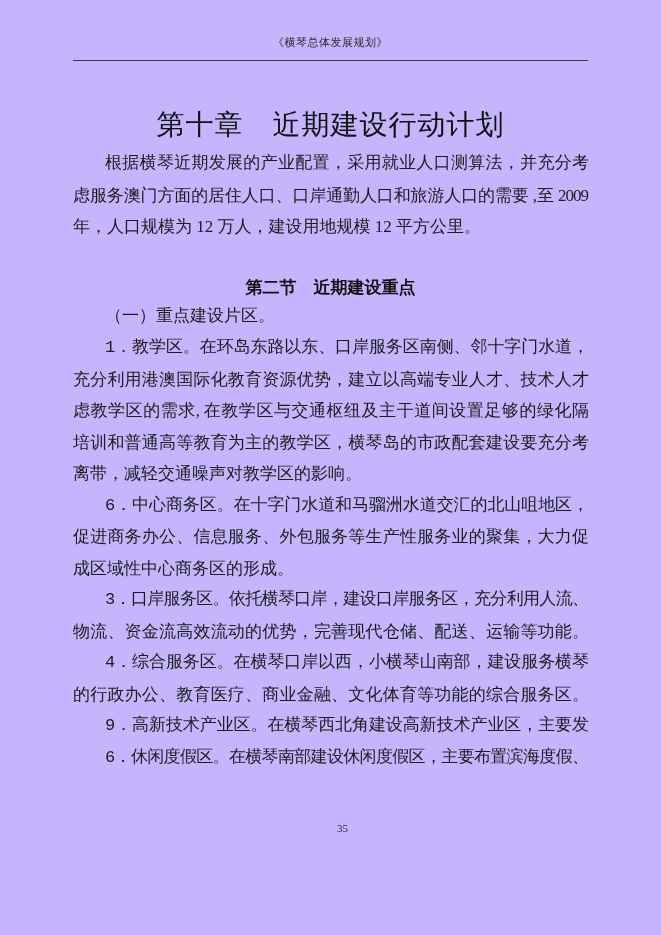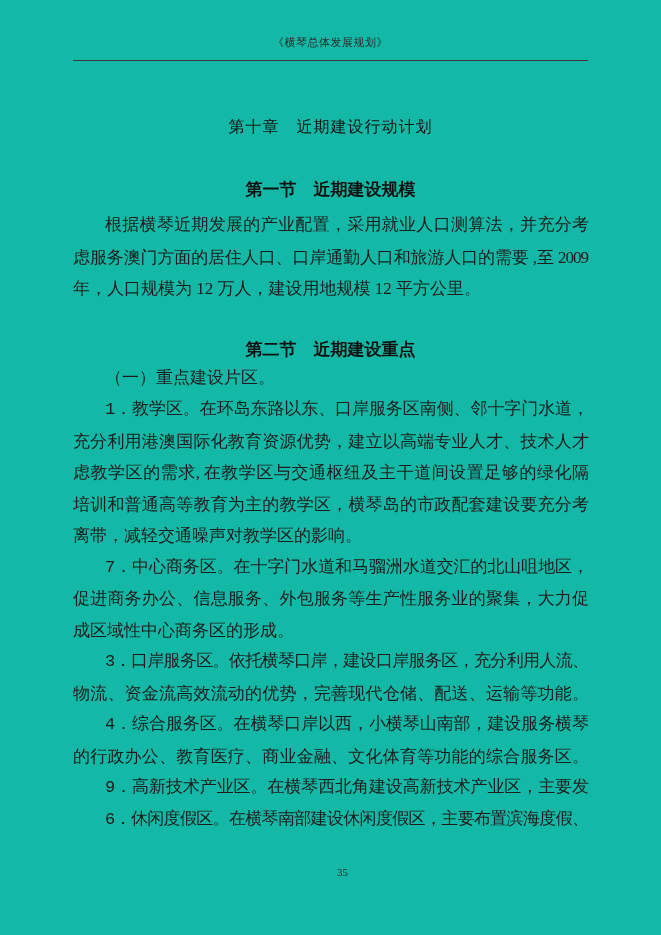--- a/index.html
+++ b/index.html
@@ -5,21 +5,21 @@
   html, body {
     margin: 0;
     padding: 0;
     background: #ffffff;
   }
   .page {
     position: relative;
     width: 661px;
     height: 935px;
     margin: 0 auto;
-    background: #14b8a6;
+    background: #c4b5fd;
     color: #1c1c1c;
     font-family: "Liberation Serif", serif;
     overflow: hidden;
   }
   .content {
     padding: 0 73px;
   }
   .doc-header {
     padding-top: 36px;
     text-align: center;
@@ -30,23 +30,23 @@
   }
   .header-rule {
     margin-top: 11px;
     height: 0;
     border: none;
     border-top: 1px solid #3a3a3a;
   }
   .chapter-title {
     margin-top: 52px;
     text-align: center;
-    font-size: 16px;
+    font-size: 28px;
     line-height: 28px;
-    font-family: Liberation Sans, sans-serif;
+    font-family: Liberation Mono, monospace;
     font-weight: 500;
     letter-spacing: 1px;
     color: #111111;
   }
   .section-title {
     text-align: center;
     font-size: 17px;
     line-height: 26px;
     font-family: "Liberation Sans", sans-serif;
     font-weight: 700;
@@ -73,41 +73,40 @@
     text-align: justify;
     text-align-last: justify;
     letter-spacing: -1px;
   }
   .text-line.indent {
     text-indent: 32px;
     font-family: Liberation Mono, monospace;
   }
   .page-number {
     position: absolute;
-    top: 866px;
+    top: 822px;
     left: 0;
     right: 0;
     text-align: center;
     font-size: 11px;
     color: #2b2b2b;
     margin-left: 24px;
   }
 </style>
 </head>
 <body>
 
 <div class="page">
   <div class="content">
 
     <div class="doc-header">《横琴总体发展规划》</div>
     <hr class="header-rule">
 
     <div class="chapter-title">第十章　近期建设行动计划</div>
 
-    <div class="section-title first">第一节　近期建设规模</div>
 
     <div class="para after-title">
       <div class="text-line fill indent">根据横琴近期发展的产业配置，采用就业人口测算法，并充分考</div>
       <div class="text-line fill">虑服务澳门方面的居住人口、口岸通勤人口和旅游人口的需要 ,至 2009</div>
       <div class="text-line">年，人口规模为 12 万人，建设用地规模 12 平方公里。</div>
     </div>
 
     <div class="section-title second">第二节　近期建设重点</div>
 
     <div class="para">
@@ -116,21 +115,21 @@
 
     <div class="para">
       <div class="text-line fill indent">1．教学区。在环岛东路以东、口岸服务区南侧、邻十字门水道，</div>
       <div class="text-line fill">充分利用港澳国际化教育资源优势，建立以高端专业人才、技术人才</div>
       <div class="text-line fill">虑教学区的需求, 在教学区与交通枢纽及主干道间设置足够的绿化隔</div>
       <div class="text-line fill">培训和普通高等教育为主的教学区，横琴岛的市政配套建设要充分考</div>
       <div class="text-line">离带，减轻交通噪声对教学区的影响。</div>
     </div>
 
     <div class="para">
-      <div class="text-line fill indent">7．中心商务区。在十字门水道和马骝洲水道交汇的北山咀地区，</div>
+      <div class="text-line fill indent">6．中心商务区。在十字门水道和马骝洲水道交汇的北山咀地区，</div>
       <div class="text-line fill">促进商务办公、信息服务、外包服务等生产性服务业的聚集，大力促</div>
       <div class="text-line">成区域性中心商务区的形成。</div>
     </div>
 
     <div class="para">
       <div class="text-line fill indent">3．口岸服务区。依托横琴口岸，建设口岸服务区，充分利用人流、</div>
       <div class="text-line fill">物流、资金流高效流动的优势，完善现代仓储、配送、运输等功能。</div>
     </div>
 
     <div class="para">

